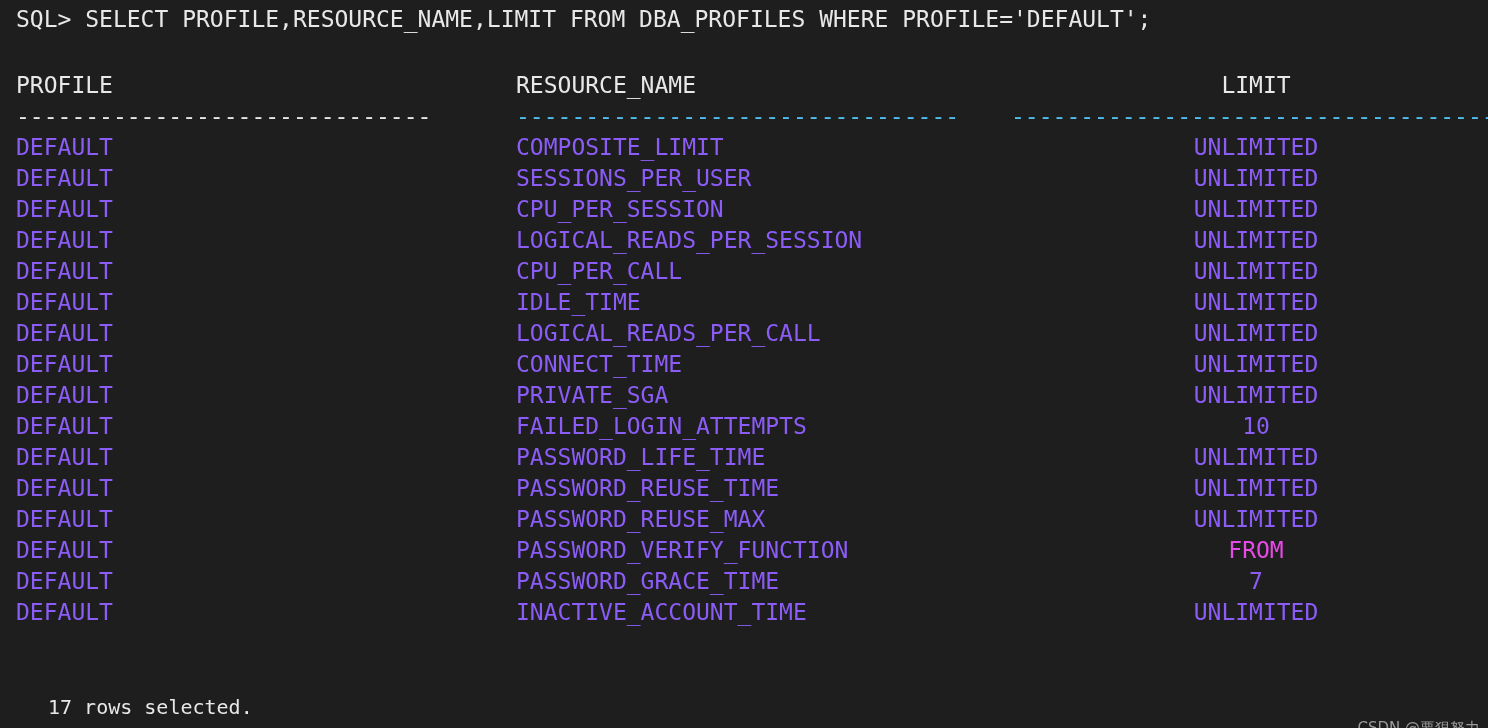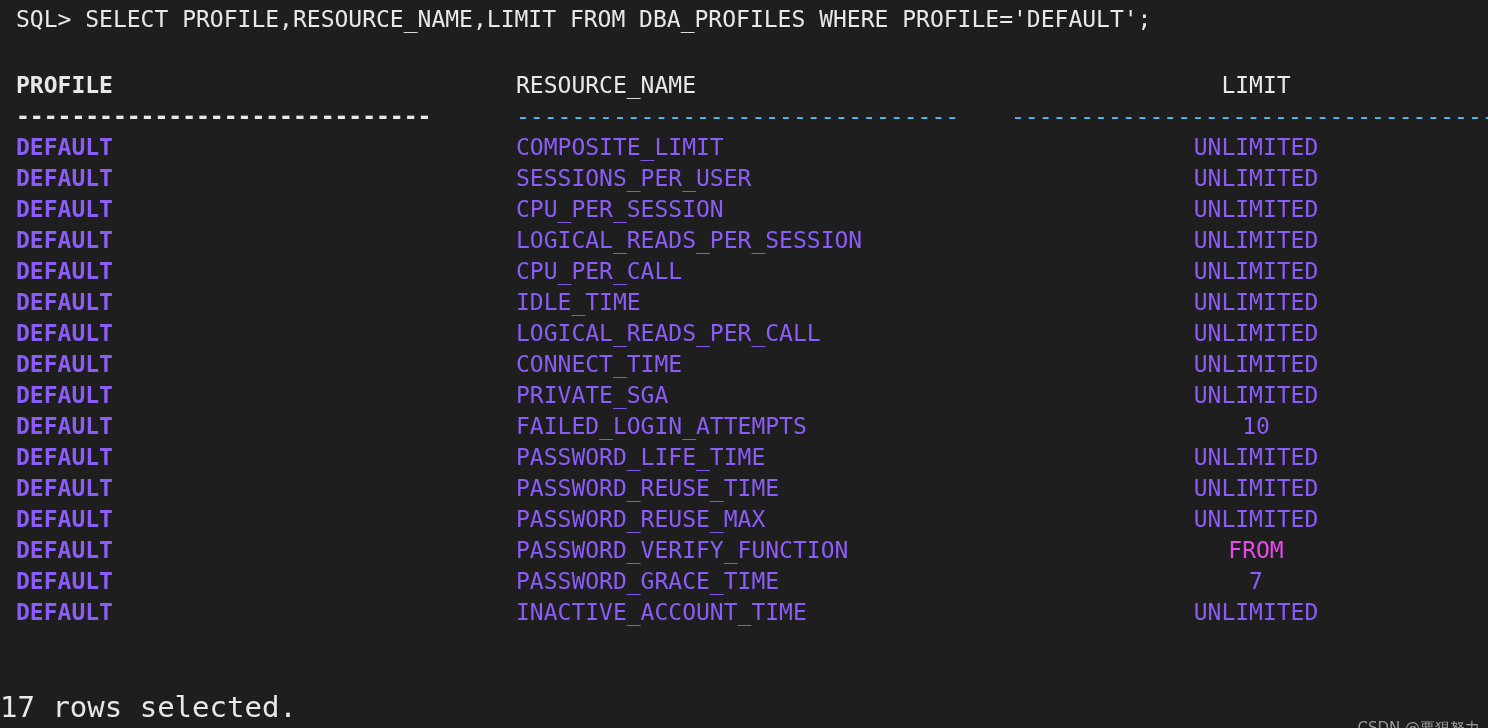--- a/index.html
+++ b/index.html
@@ -32,40 +32,41 @@
     line-height: 31px;
   }
   .blank { height: 31px; }
 
   .cell {
     display: inline-block;
     white-space: pre;
     vertical-align: top;
     overflow: hidden;
   }
-  .col-profile { width: 500px; font-weight: bold; }
+  .col-profile { width: 500px; }
   .col-resource { width: 495px; }
   .col-limit   { width: 490px; text-align: center; }
 
   .rule-white { color: #e8e8e8; }
   .rule-cyan  { color: #50c0f0; }
   .hdr        { color: #e8e8e8; }
   .val-null   { color: #e84ae8; }
   .val        { color: #8b5cf6; }
 
   #rows { }
 
   #footer-line {
     white-space: pre;
     position: absolute;
     left: 0;
     top: 692px;
-    font-size: 29px;
+    font-size: 20px;
     line-height: 31px;
     color: #e8e8e8;
+    padding-left: 48px;
   }
   #watermark {
     position: absolute;
     right: 8px;
     top: 718px;
     font-family: "DejaVu Sans", "Liberation Sans", sans-serif;
     font-size: 15px;
     line-height: 20px;
     color: #9a9a9a;
     white-space: pre;

